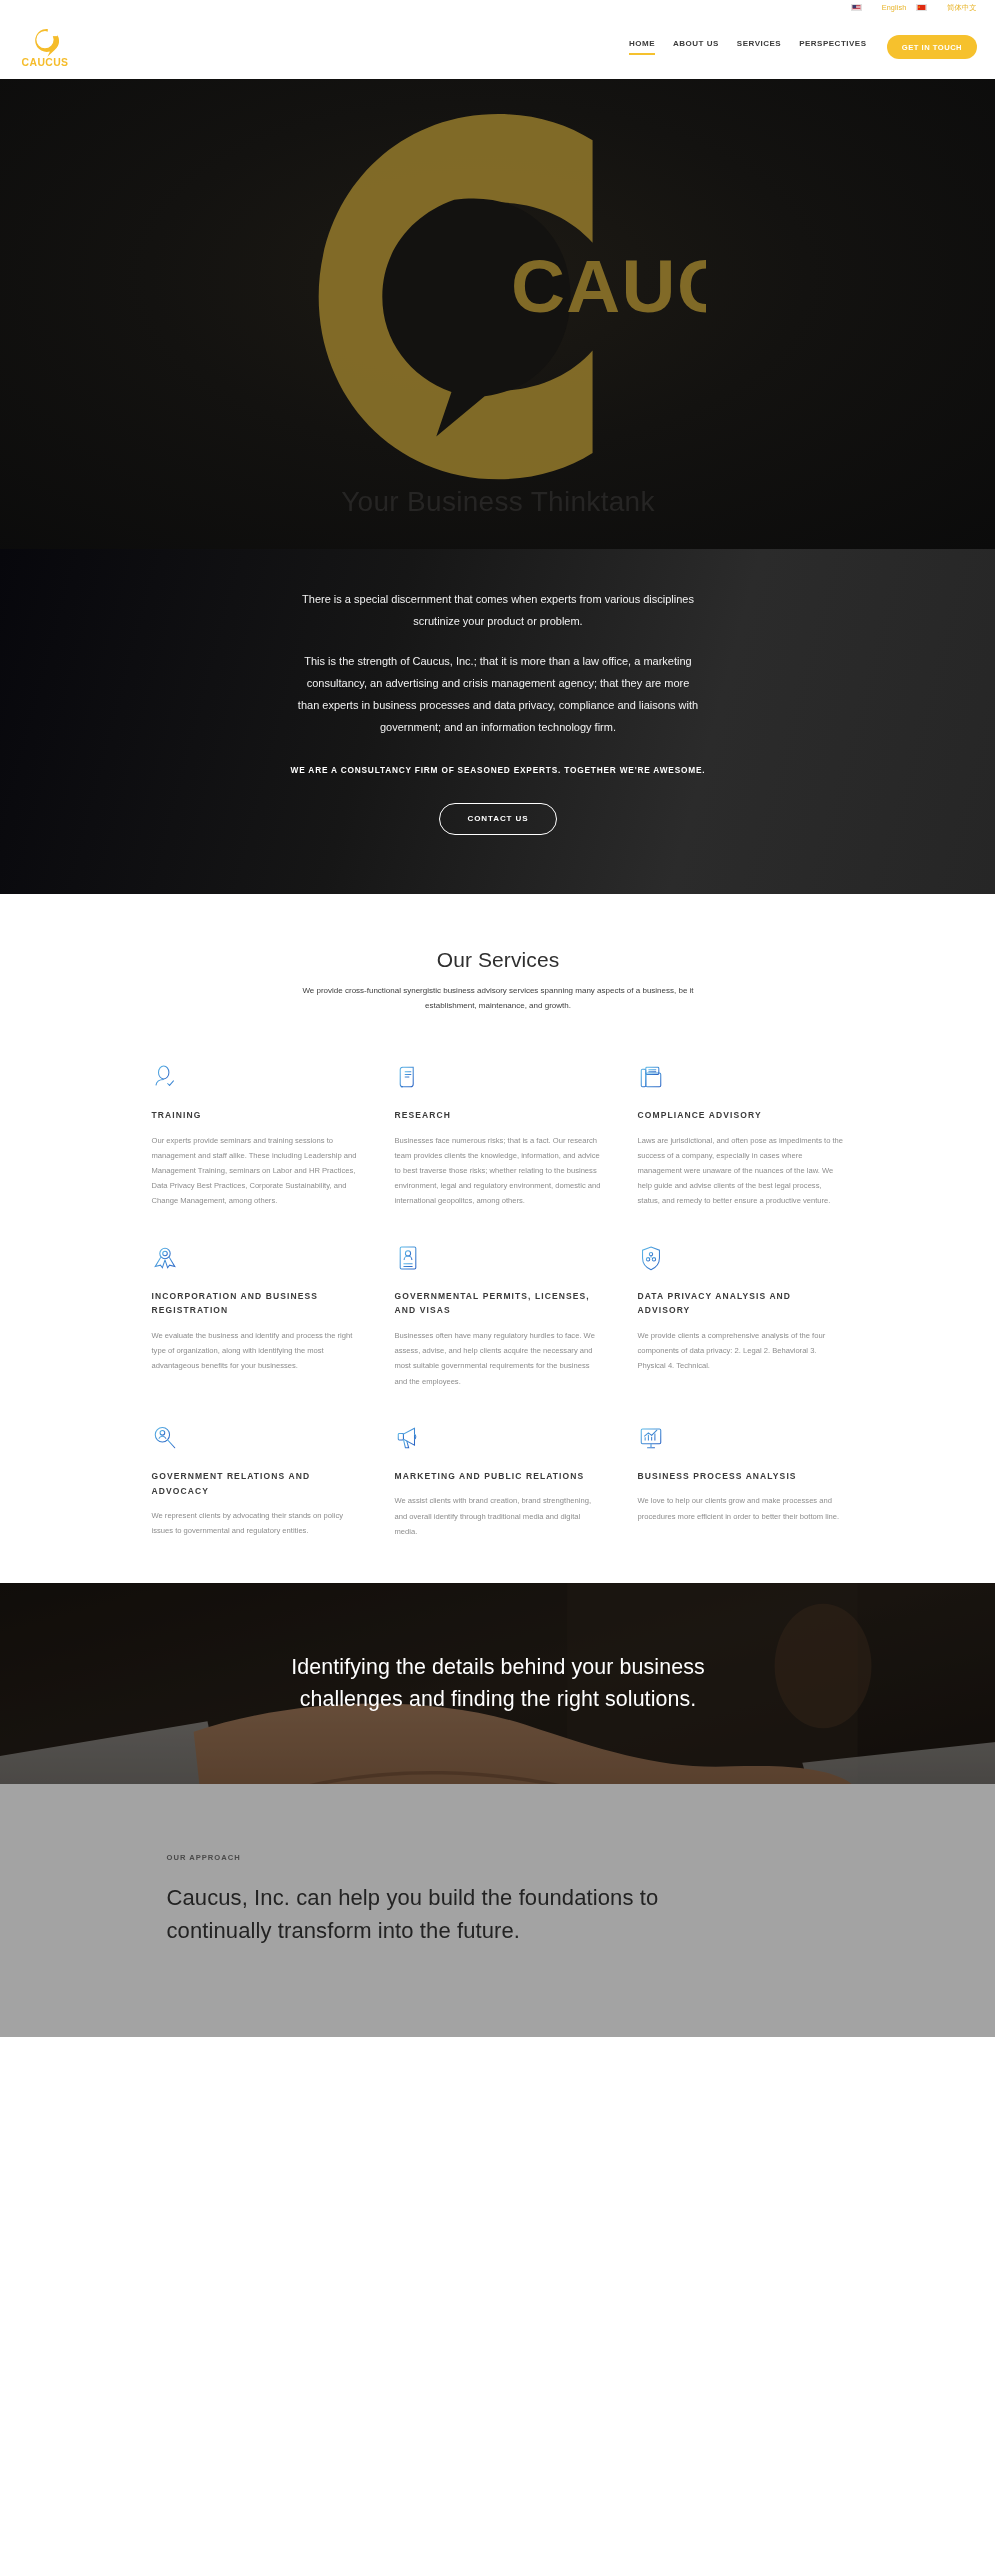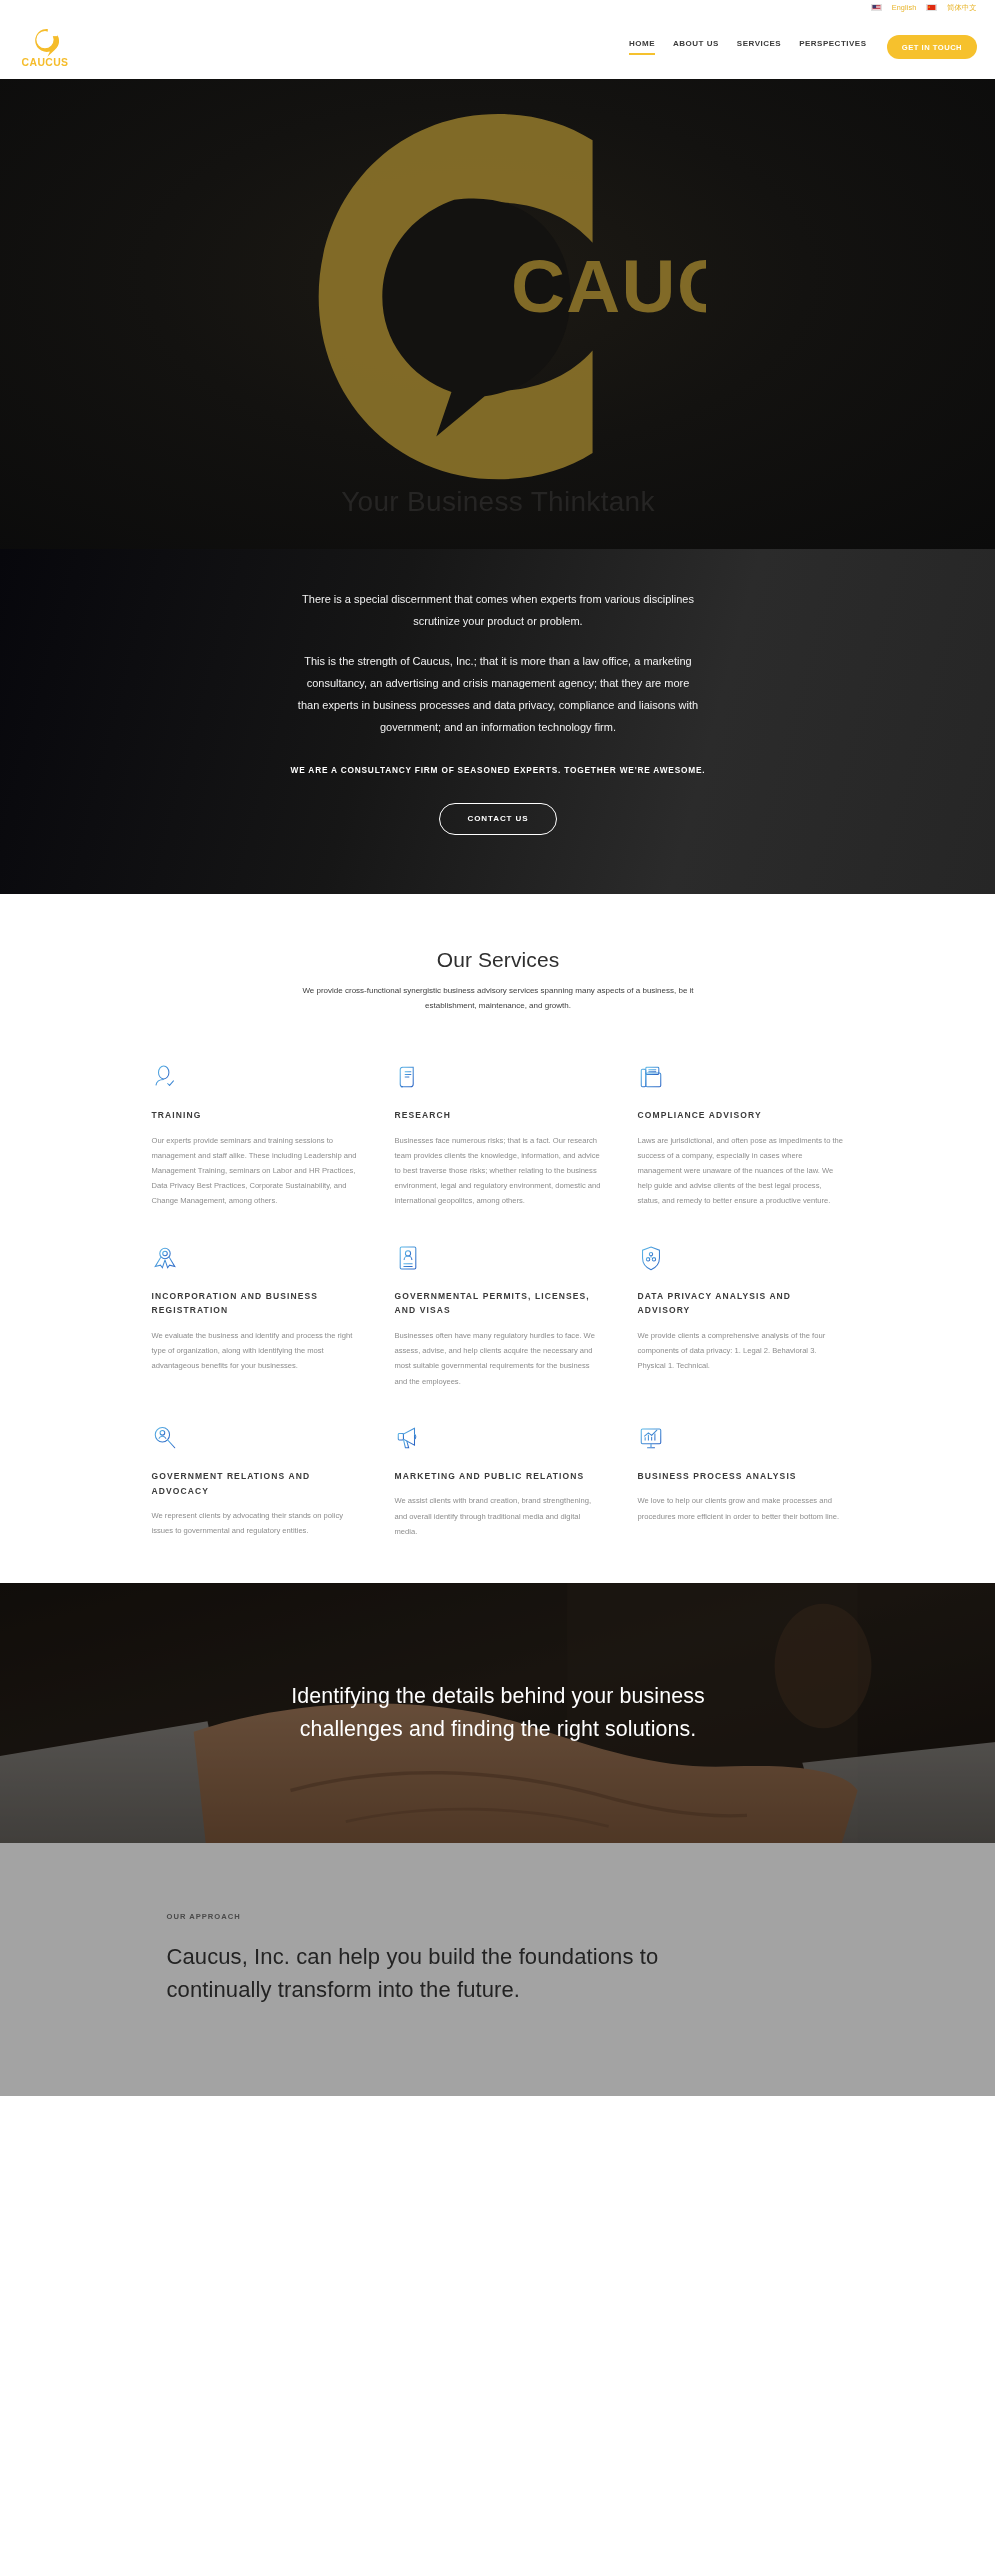--- a/index.html
+++ b/index.html
@@ -15,21 +15,21 @@
   
   .lang-bar {
     height:15px;
     display:flex;
     justify-content:flex-end;
     align-items:center;
     gap:9.7px;
     padding:0 19.4px;
     background:#ffffff;
   }
-  .lang-item { display:flex; align-items:center; gap:10px; cursor:pointer;justify-content:center; }
+  .lang-item { display:flex; align-items:center; gap:20px; cursor:pointer;justify-content:center; }
   .lang-label { font-size:7.3px; color:#e8b429; letter-spacing:0.1px; }
   .flag { width:11px; height:7.6px; display:block; border:0.7px solid rgba(0,0,0,.12); }
 
   
   .header {
     height:64px;
     display:flex;
     align-items:center;
     padding:0 19.4px 0 23.5px;
     background:#ffffff;
@@ -180,21 +180,21 @@
     margin-bottom:9.7px;
   }
   .card-text {
     font-size:7.6px;
     line-height:2.0;
     color:#8d8d8d;
   }
 
   
   .banner {
-    height:260px;
+    height:201px;
     position:relative;
     overflow:hidden;
     display:flex;
     align-items:center;
     justify-content:center;
   }
   .banner-photo { position:absolute; inset:0; }
   .banner-overlay {
     position:absolute; inset:0;
     background:rgba(12,10,9,.46);
@@ -387,21 +387,21 @@
               <stop offset="1" stop-color="#2a63c4"></stop>
             </linearGradient>
           </defs>
         <path d="M20 3l13 5v12c0 9-6 15-13 18-7-3-13-9-13-18V8z"></path>
         <circle cx="20" cy="14" r="2.6"></circle>
         <circle cx="15.5" cy="22" r="2.6"></circle>
         <circle cx="24.5" cy="22" r="2.6"></circle>
         <path d="M20 16.6v2.8M18 20.6l-1 .6M22 20.6l1 .6"></path>
       </svg>
       <div class="card-title">DATA PRIVACY ANALYSIS AND ADVISORY</div>
-      <div class="card-text">We provide clients a comprehensive analysis of the four components of data privacy: 1. Legal 2. Behavioral 3. Physical 1. Technical.</div>
+      <div class="card-text">We provide clients a comprehensive analysis of the four components of data privacy: 2. Legal 2. Behavioral 3. Physical 4. Technical.</div>
     </div>
 
     <div class="card">
       <svg class="card-icon" viewBox="0 0 40 40" fill="none" stroke="url(#g7)" stroke-width="1.6">
         <defs>
             <linearGradient id="g7" x1="0" y1="0" x2="1" y2="1">
               <stop offset="0" stop-color="#5bb8e8"></stop>
               <stop offset="1" stop-color="#2a63c4"></stop>
             </linearGradient>
           </defs>

